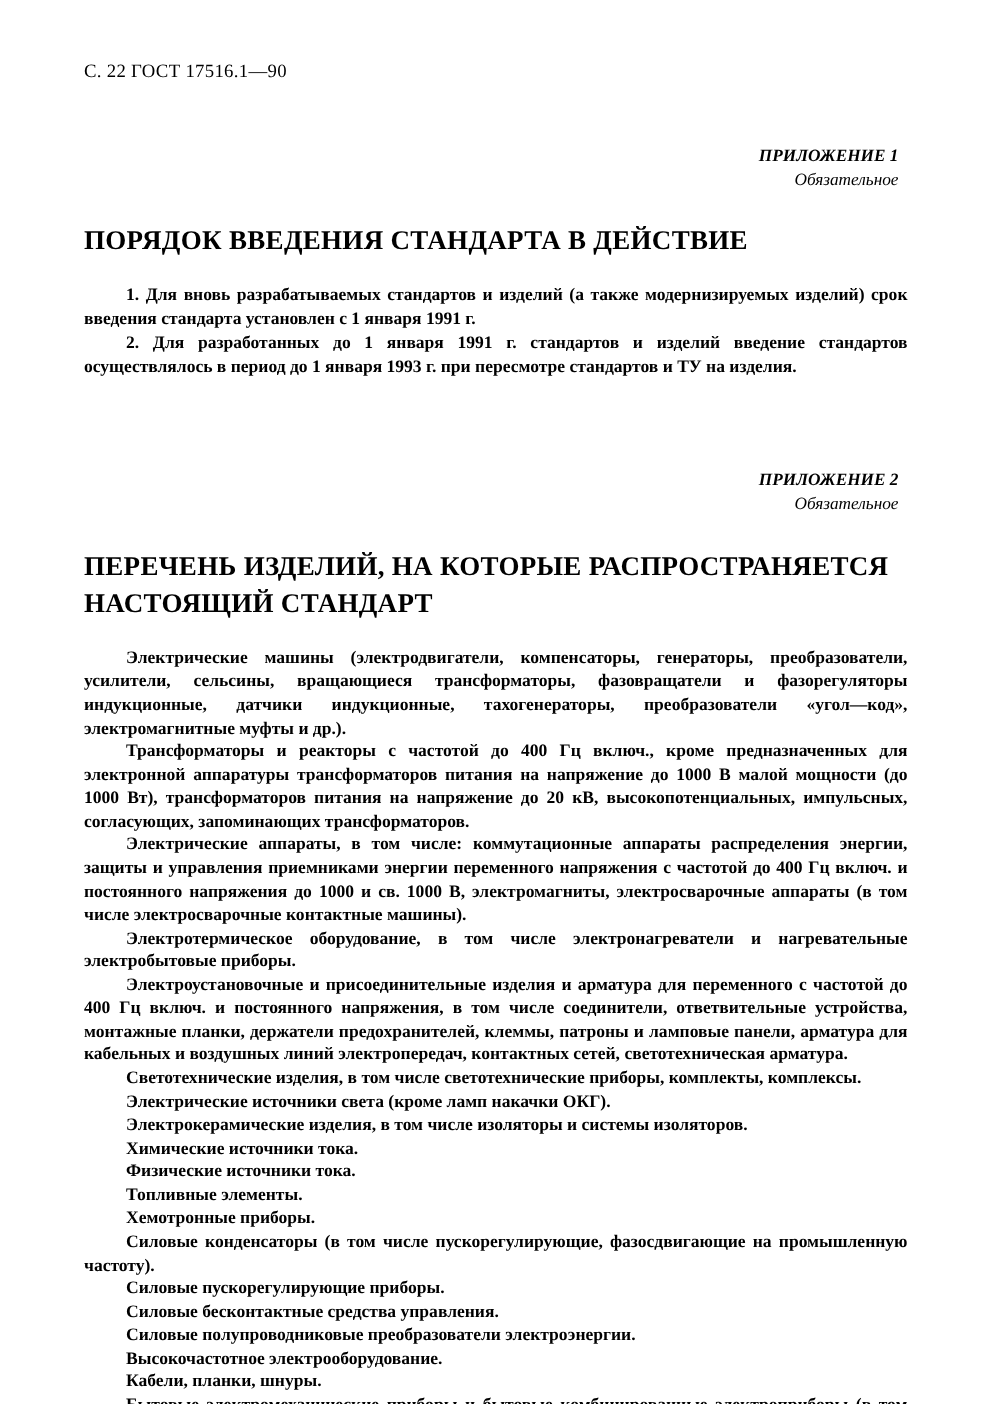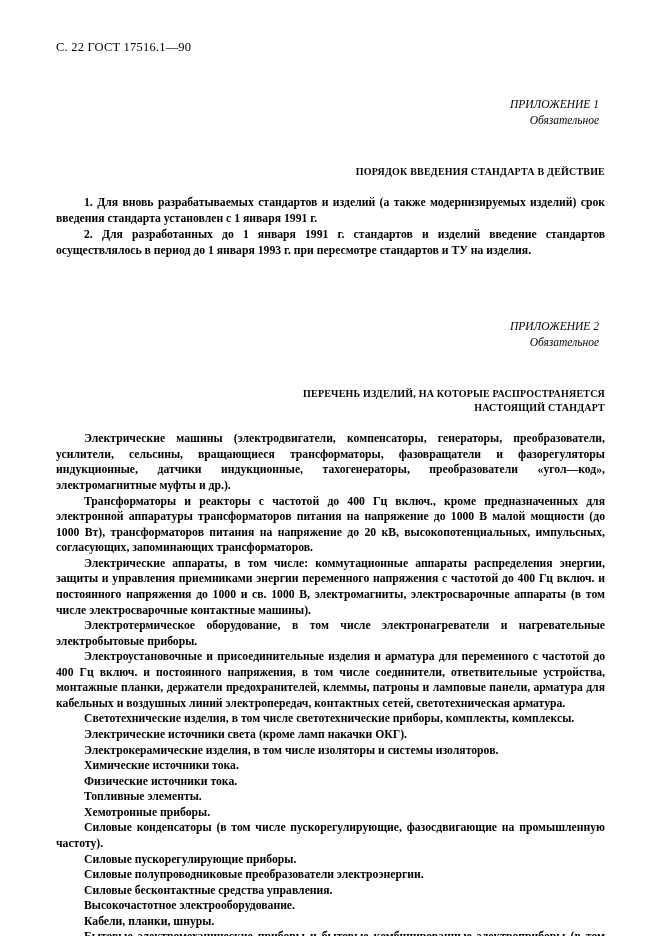--- a/index.html
+++ b/index.html
@@ -29,31 +29,31 @@
     white-space: nowrap;
   }
   .appendix {
     text-align: right;
     font-style: italic;
     font-size: 11.5px;
     line-height: 1.35;
     margin-right: 6px;
   }
   .appendix .line1 {
-    font-weight: normal;
+    font-weight: bold;
   }
   .appendix .line2 {
     font-weight: normal;
   }
   .title {
-    text-align: right;
+    text-align: left;
     font-weight: bold;
-    font-size: 10px;
+    font-size: 18px;
     letter-spacing: 0.2px;
-    margin-top: 37px;
+    margin-top: 20px;
     margin-bottom: 16px;
     line-height: 1.4;
   }
   .para {
     font-size: 11.7px;
     line-height: 1.33;
     text-align: justify;
     text-indent: 28px;
     margin: 0 0 1px 0;
     hyphens: manual;
@@ -108,21 +108,21 @@
     <p class="para">Электроустановочные и присоединительные изделия и арматура для переменного с частотой до 400 Гц включ. и постоянного напряжения, в том числе соединители, ответвительные устройства, монтажные планки, держатели предохранителей, клеммы, патроны и ламповые панели, арматура для кабельных и воздушных линий электропередач, контактных сетей, светотехническая арматура.</p>
     <p class="para">Светотехнические изделия, в том числе светотехнические приборы, комплекты, комплексы.</p>
     <p class="para">Электрические источники света (кроме ламп накачки ОКГ).</p>
     <p class="para">Электрокерамические изделия, в том числе изоляторы и системы изоляторов.</p>
     <p class="para">Химические источники тока.</p>
     <p class="para">Физические источники тока.</p>
     <p class="para">Топливные элементы.</p>
     <p class="para">Хемотронные приборы.</p>
     <p class="para">Силовые конденсаторы (в том числе пускорегулирующие, фазосдвигающие на промышленную частоту).</p>
     <p class="para">Силовые пускорегулирующие приборы.</p>
+    <p class="para">Силовые бесконтактные средства управления.</p>
     <p class="para">Силовые полупроводниковые преобразователи электроэнергии.</p>
-    <p class="para">Силовые бесконтактные средства управления.</p>
     <p class="para">Высокочастотное электрооборудование.</p>
     <p class="para">Кабели, планки, шнуры.</p>
     <p class="para">Бытовые электромеханические приборы и бытовые комбинированные электроприборы (в том числе стиральные машины).</p>
 
   </div>
 
 </div>
 
 </body></html>

